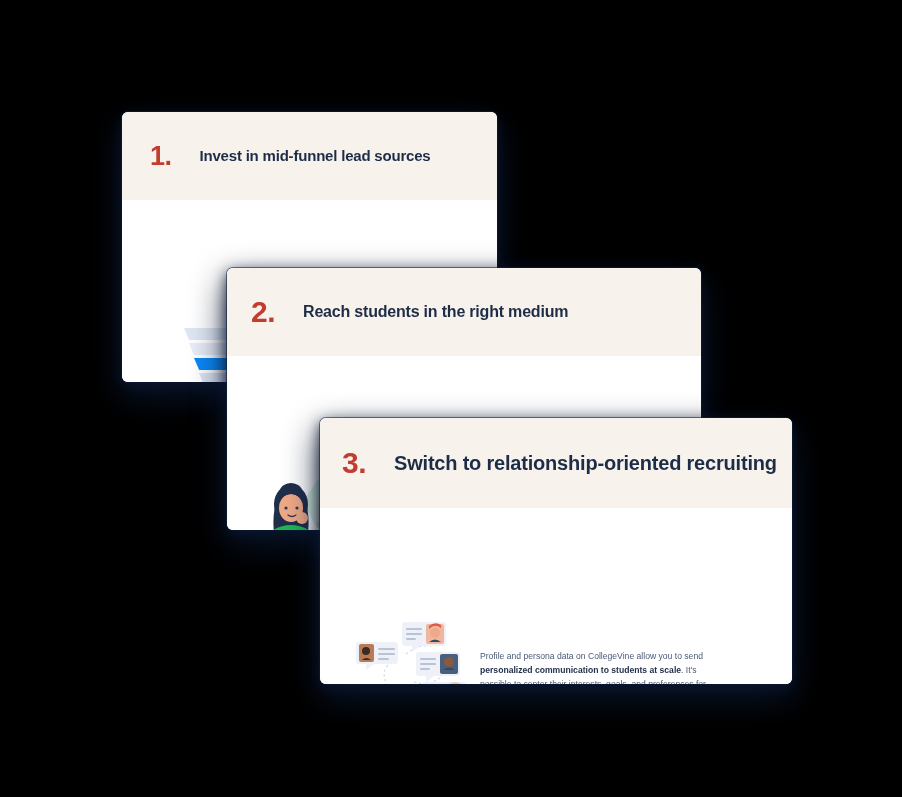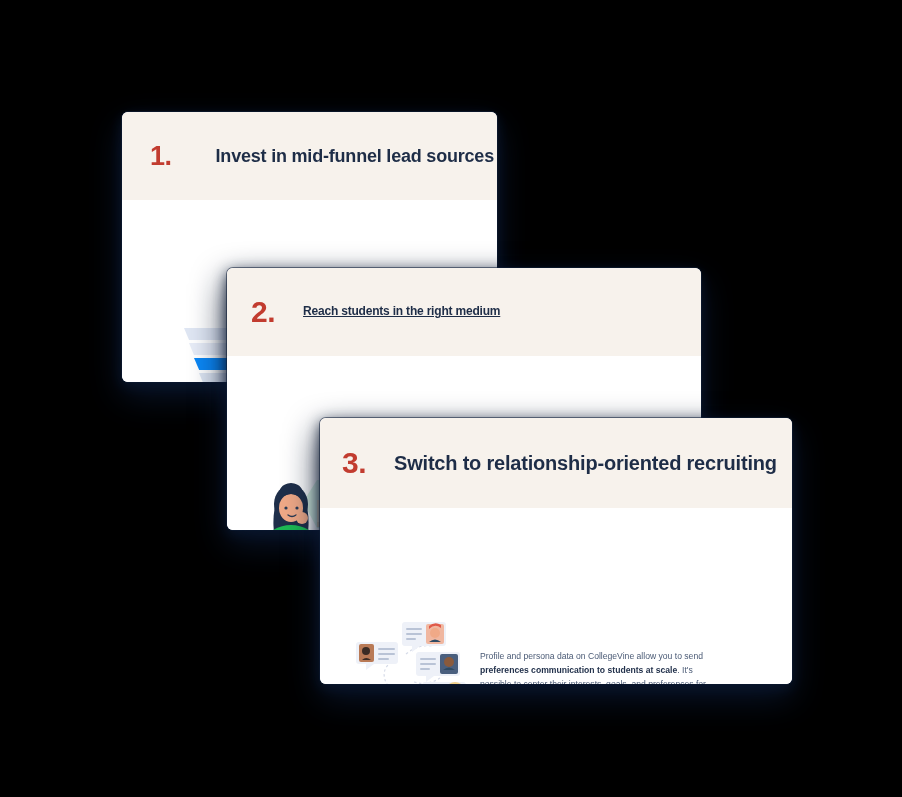--- a/index.html
+++ b/index.html
@@ -72,21 +72,21 @@
 
   
   #card1 {
     left: 122px;
     top: 112px;
     width: 375px;
     height: 270px;
   }
   #card1 .card-header { height: 88px; padding: 0 0 0 28px; }
   #card1 .card-num { font-size: 27px; margin-right: 28px; }
-  #card1 .card-title { font-size: 18px; margin-left: 16px; }
+  #card1 .card-title { font-size: 15px; }
   #card1 .body-text {
     left: 170px;
     top: 143px;
     width: 300px;
     font-size: 9.5px;
   }
 
   
   .funnel {
     position: absolute;
@@ -107,21 +107,21 @@
 
   
   #card2 {
     left: 227px;
     top: 268px;
     width: 474px;
     height: 262px;
   }
   #card2 .card-header { height: 88px; padding: 0 0 0 24px; }
   #card2 .card-num { font-size: 30px; margin-right: 28px; }
-  #card2 .card-title { font-size: 12px; text-decoration: underline; }
+  #card2 .card-title { font-size: 16px; }
   #card2 .body-text {
     left: 172px;
     top: 140px;
     width: 300px;
     font-size: 9.5px;
   }
 
   
   .illus2 {
     position: absolute;
@@ -270,18 +270,18 @@
           <path d="M95 80 q6 -5 12 0 z" fill="#ffffff"></path>
           <rect x="72" y="68" width="16" height="2" rx="1" fill="#b9c3d6"></rect>
           <rect x="72" y="73" width="16" height="2" rx="1" fill="#b9c3d6"></rect>
           <rect x="72" y="78" width="10" height="2" rx="1" fill="#b9c3d6"></rect>
         </g>
         <circle cx="36" cy="86" r="19" fill="#b55fd1"></circle>
         <path d="M32 74 L35 82 L43 85 L35 88 L32 96 L29 88 L21 85 L29 82 Z" fill="#ffffff"></path>
         <path d="M45 88 L47 93 L52 95 L47 97 L45 102 L43 97 L38 95 L43 93 Z" fill="#ffffff"></path>
       </svg>
 
-      <div class="body-text"><span>Profile and persona data on CollegeVine allow you to send </span><b>preferences communication to students at scale</b><span>. It's possible to center their interests, goals, and preferences for college without having to write each message by hand.</span></div>
+      <div class="body-text"><span>Profile and persona data on CollegeVine allow you to send </span><b>personalized communication to students at scale</b><span>. It's possible to center their interests, goals, and preferences for college without having to write each message by hand.</span></div>
 
     </div>
   </div>
 
 </div>
 
 </body></html>

